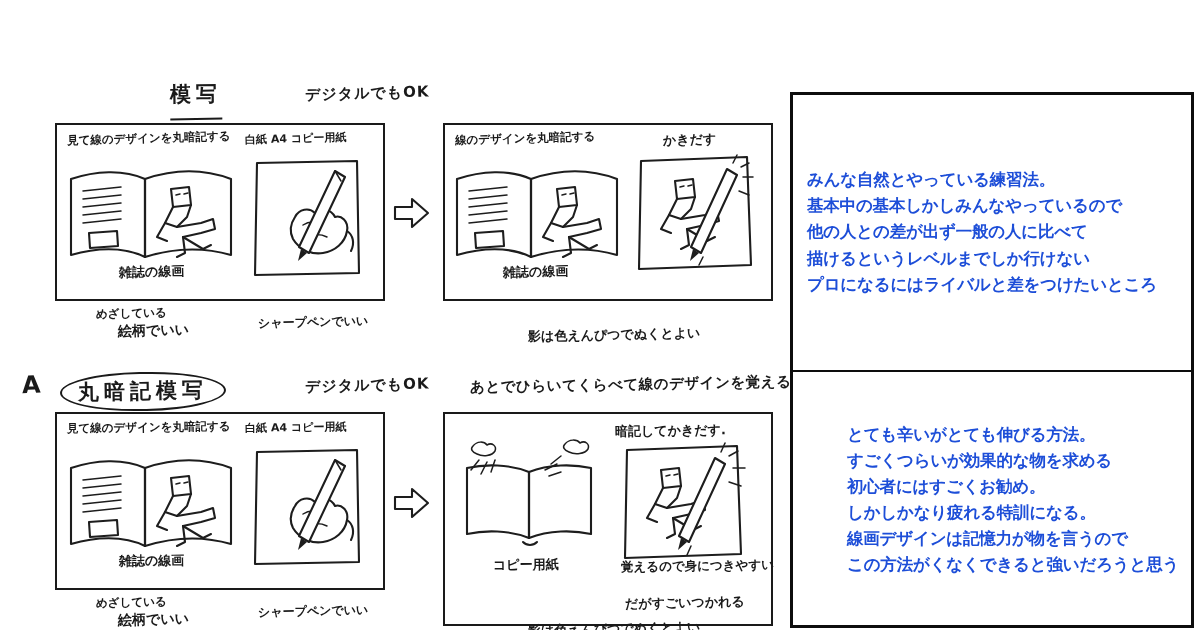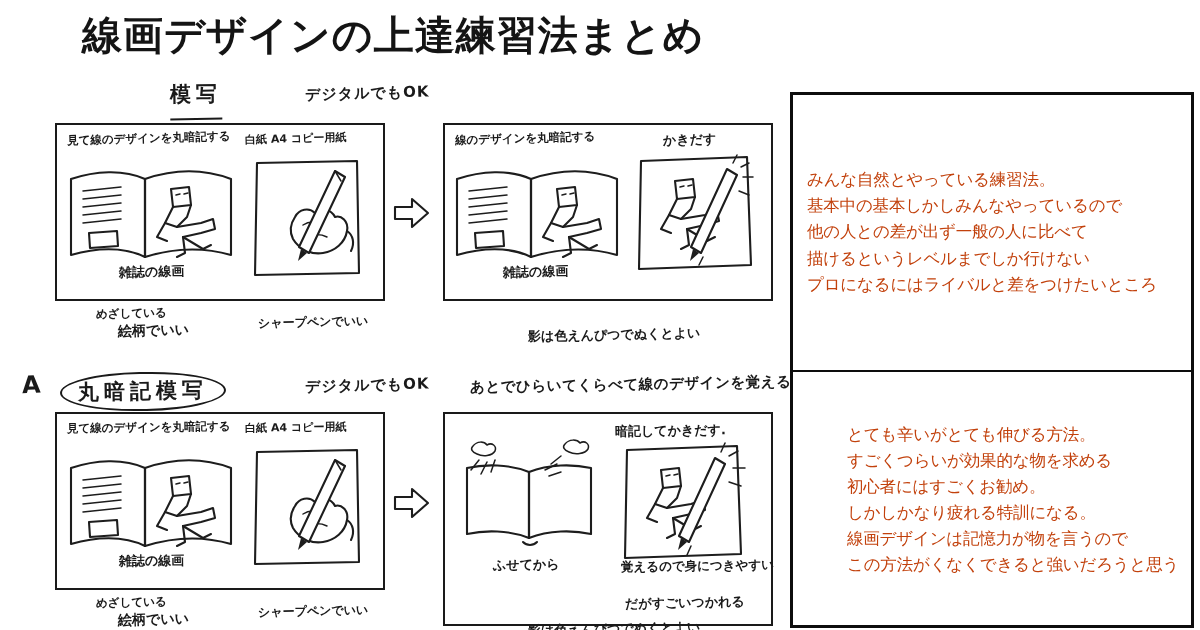--- a/index.html
+++ b/index.html
@@ -24,21 +24,21 @@
     border:3px solid #0d0d0d;box-sizing:border-box;background:#fff;
   }
   .note{
     position:absolute;left:0;width:100%;box-sizing:border-box;
     padding:0 14px;display:flex;align-items:center;
   }
   .note-1{top:0;height:277px;border-bottom:2px solid #0d0d0d;}
   .note-2{top:277px;height:256px;margin-left:40px;}
   .note p{
     margin:0;font-family:"DejaVu Sans",sans-serif;
-    font-size:16.5px;font-weight:400;line-height:1.58;color:#c2410c;
+    font-size:16.5px;font-weight:700;line-height:1.58;color:#1d4ed8;
     white-space:pre-line;letter-spacing:-0.2px;
   }
 
   
   .hand{
     font-family:"DejaVu Sans",sans-serif;
     color:#1a1a1a;font-weight:600;
     transform:rotate(-1.1deg);
   }
   .hw{position:absolute;white-space:nowrap;}
@@ -79,21 +79,20 @@
   .ink{fill:none;stroke:#1d1d1d;stroke-width:2.1;stroke-linecap:round;stroke-linejoin:round;}
   .ink-t{fill:none;stroke:#1d1d1d;stroke-width:1.5;stroke-linecap:round;stroke-linejoin:round;}
   .pencil{fill:#ffffff;stroke:#1d1d1d;stroke-width:2.1;stroke-linejoin:round;}
   .lead{fill:#1d1d1d;stroke:none;}
 </style>
 </head>
 <body>
 
 <div class="page">
 
-  <div class="title">線画デザインの上達練習法まとめ</div>
 
   <div class="hand hw h-moshi">模写</div>
   <div class="hand hw h-digital1">デジタルでもOK</div>
 
   <div class="strip strip-l1">
     <div class="lbl r1" style="left:10px;top:6px;">見て線のデザインを丸暗記する</div>
     <div class="lbl r1 sm" style="left:188px;top:6px;">白紙 A4 コピー用紙</div>
 
     <div class="art" style="left:8px;top:28px;">
       <svg width="172" height="118" viewBox="0 0 172 118">
@@ -264,21 +263,21 @@
         <path class="ink-t" d="M108 12 C112 7 120 7 123 11 C128 8 133 12 131 17 C128 22 118 23 112 20 C107 18 105 15 108 12 Z"></path>
         <path class="ink-t" d="M104 24 L94 32"></path>
         <path class="ink-t" d="M100 32 L88 38"></path>
         <path class="ink-t" d="M104 40 L92 44"></path>
         <path class="ink" d="M10 36 C28 32 52 32 72 40 L72 106 C52 98 28 98 10 102 Z"></path>
         <path class="ink" d="M134 36 C116 32 92 32 72 40 L72 106 C92 98 116 98 134 102 Z"></path>
         <path class="ink" d="M72 40 L72 106"></path>
         <path class="ink" d="M66 110 C70 114 76 114 80 110"></path>
       </svg>
     </div>
-    <div class="lbl r2 big" style="left:48px;top:142px;">ふせてから</div>
+    <div class="lbl r2 big" style="left:48px;top:142px;">コピー用紙</div>
 
     <div class="art" style="left:172px;top:26px;">
       <svg width="148" height="128" viewBox="0 0 148 128">
         <path class="ink" d="M10 10 L120 6 L124 114 L8 118 Z"></path>
         <path class="ink" d="M44 30 L62 28 L64 46 L46 48 Z"></path>
         <path class="ink-t" d="M49 36 L53 35"></path>
         <path class="ink-t" d="M57 35 L61 34"></path>
         <path class="ink" d="M46 48 L38 64 L50 68 L60 58 L64 46"></path>
         <path class="ink" d="M50 68 L74 64 L86 60 L88 70 L74 74 L56 78"></path>
         <path class="ink" d="M38 64 L30 78 L40 82"></path>

